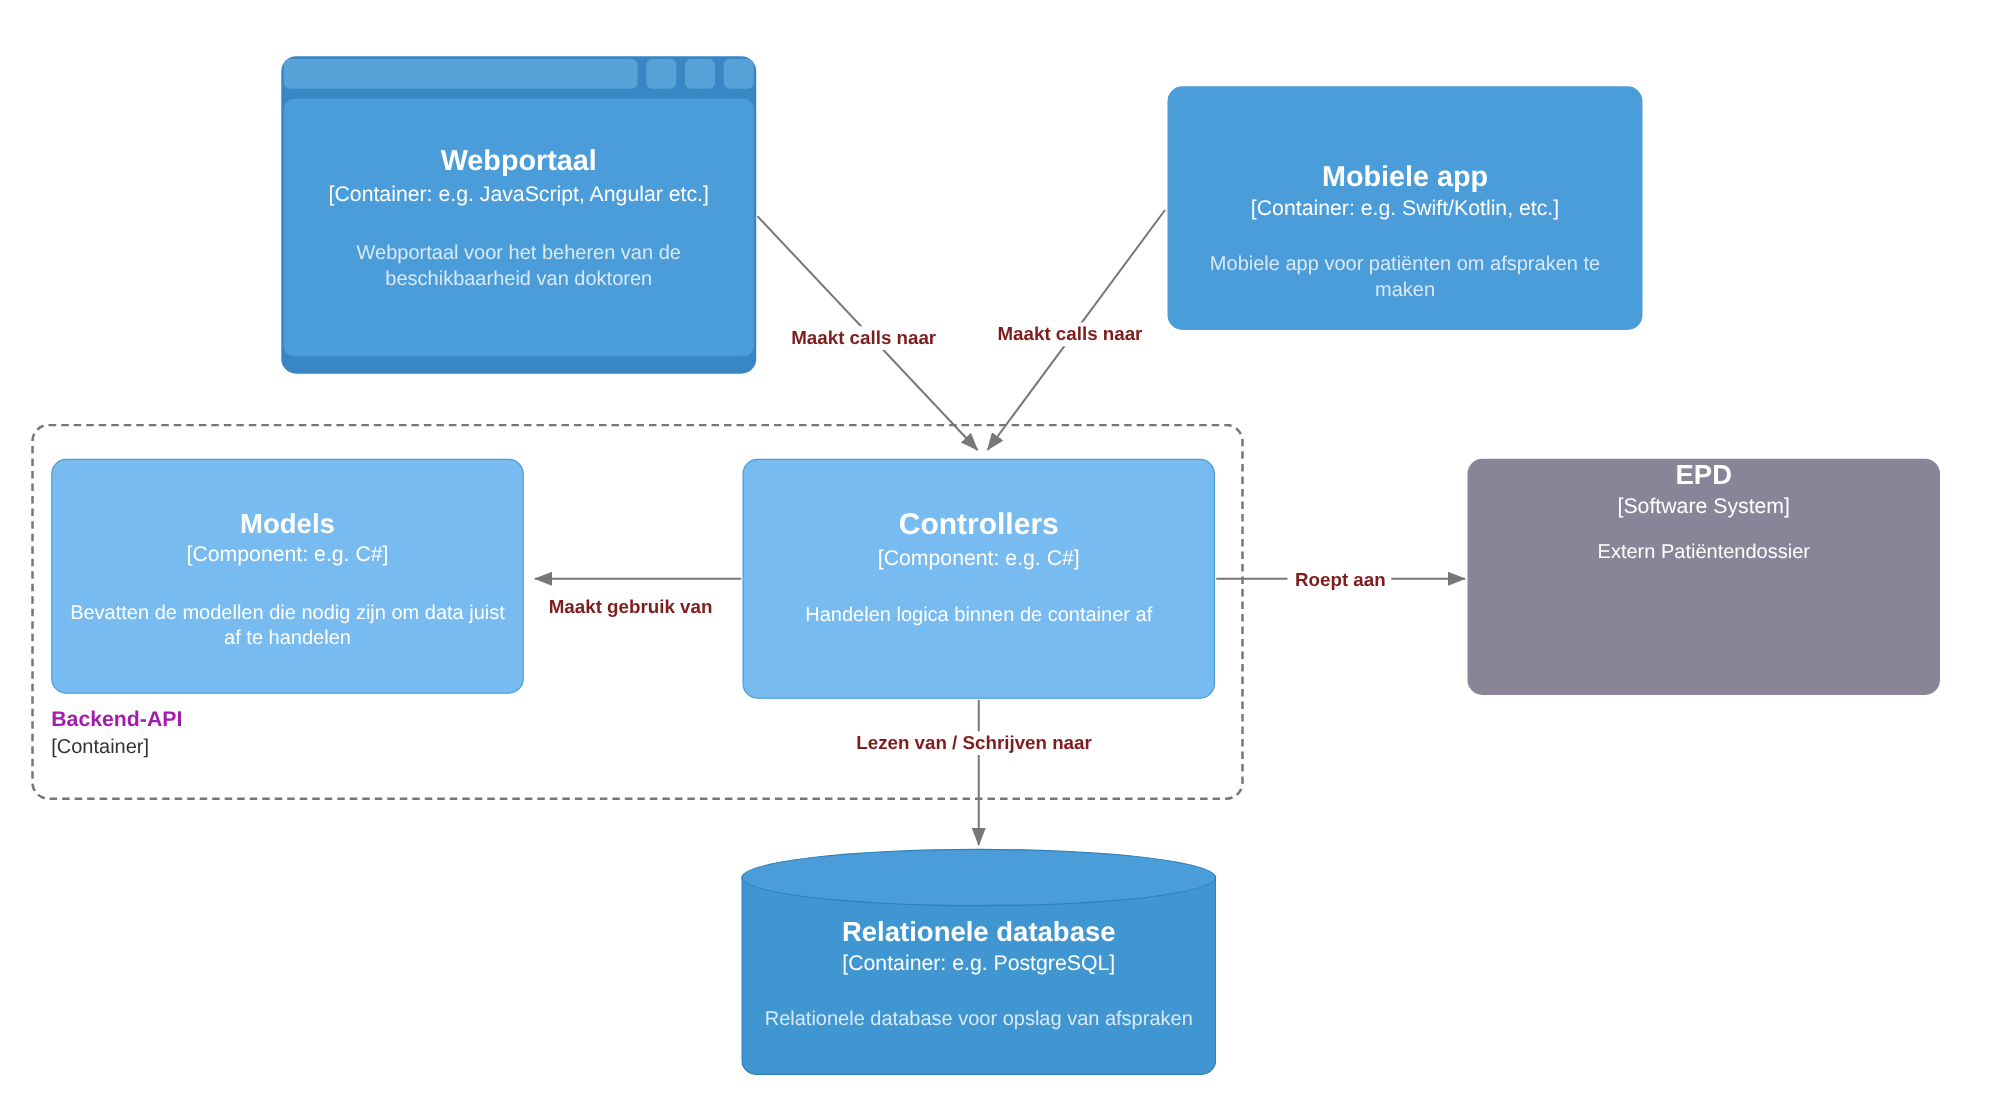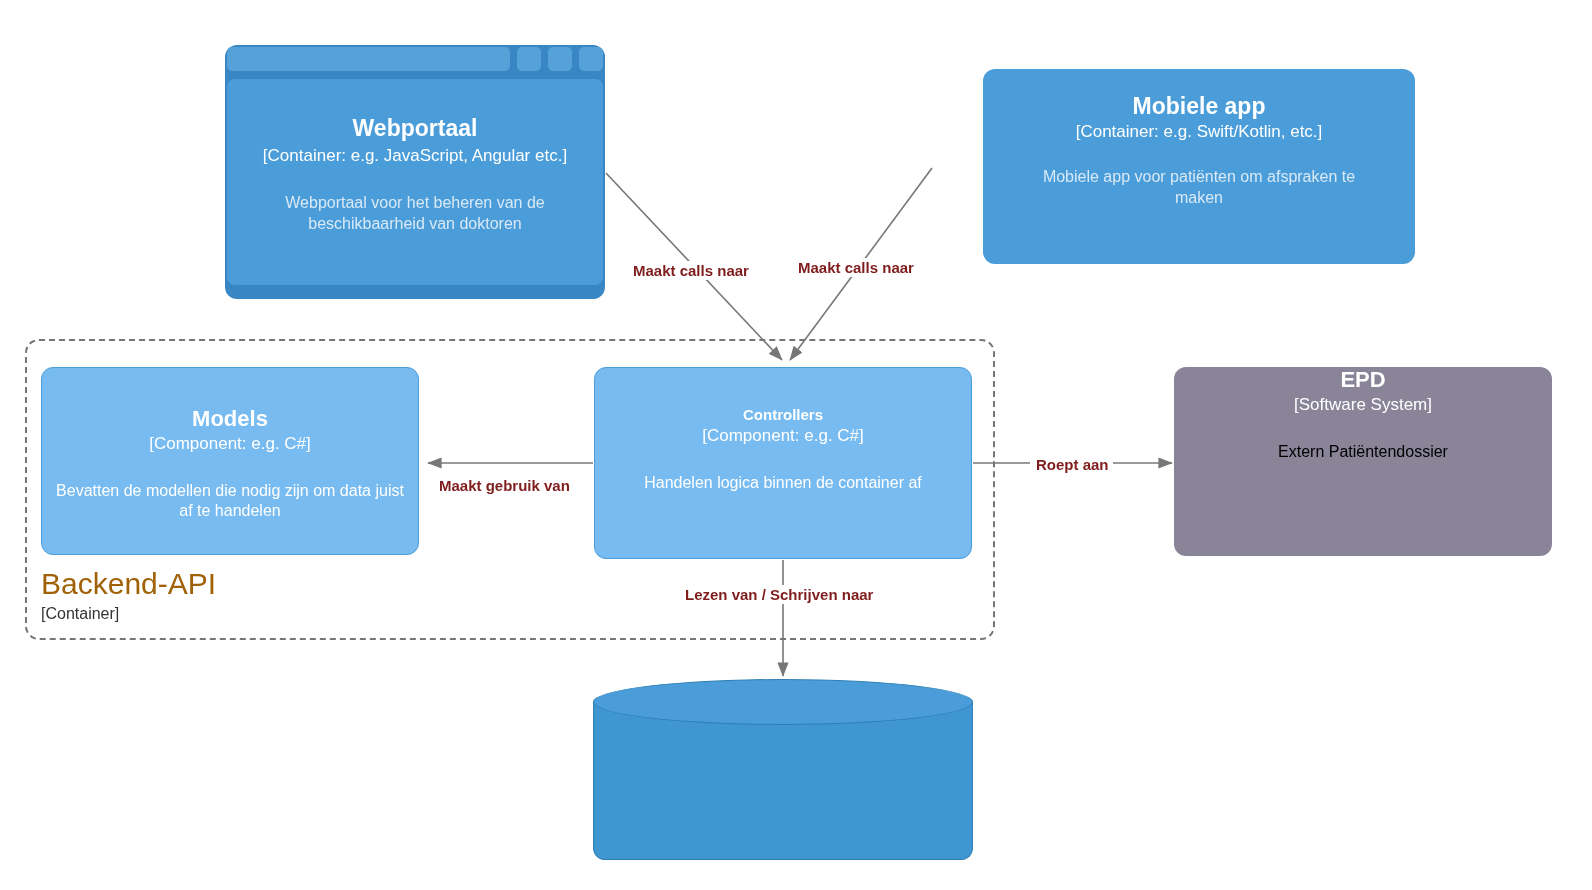--- a/index.html
+++ b/index.html
@@ -81,27 +81,27 @@
     text-align: center;
     padding-top: 36px;
     box-sizing: border-box;
   }
   #webportaal .node-title { font-size: 23px; }
   #webportaal .node-tech  { font-size: 17px; margin-top: 5px; text-align: center; }
   #webportaal .node-desc  { font-size: 16px; margin-top: 26px; width: 310px; }
 
   
   #mobiele-app {
-    left: 983px;
+    left: 934px;
     top: 69px;
-    width: 432px;
+    width: 380px;
     height: 195px;
     background: #4a9dd9;
     border-radius: 12px;
-    padding-top: 24px;
+    padding-top: 59px;
   }
   #mobiele-app .node-title { font-size: 23px; }
   #mobiele-app .node-tech  { font-size: 17px; margin-top: 3px; }
   #mobiele-app .node-desc  { font-size: 16px; margin-top: 24px; width: 345px; }
 
   
   #backend-boundary {
     position: absolute;
     left: 25px;
     top: 339px;
@@ -111,23 +111,23 @@
     border-radius: 14px;
     box-sizing: border-box;
   }
   #backend-label {
     position: absolute;
     left: 41px;
     top: 566px;
     text-align: left;
   }
   #backend-label .b-title {
-    font-size: 30px;
-    font-weight: normal;
-    color: #a16207;
+    font-size: 17px;
+    font-weight: bold;
+    color: #a21caf;
     line-height: 1.2;
   }
   #backend-label .b-tech {
     font-size: 16px;
     color: #333333;
     line-height: 1.3;
     margin-top: 2px;
   }
 
   
@@ -149,36 +149,36 @@
   #controllers {
     left: 594px;
     top: 367px;
     width: 378px;
     height: 192px;
     background: #77bbf0;
     border: 1px solid #4a9dd9;
     border-radius: 12px;
     padding-top: 38px;
   }
-  #controllers .node-title { font-size: 15px; }
+  #controllers .node-title { font-size: 24px; }
   #controllers .node-tech  { font-size: 17px; margin-top: 3px; }
   #controllers .node-desc  { font-size: 16px; margin-top: 26px; width: 350px; color:#ffffff; }
 
   
   #epd {
     left: 1174px;
     top: 367px;
     width: 378px;
     height: 189px;
     background: #8a8499;
     border-radius: 12px;
   }
   #epd .node-title { font-size: 22px; }
   #epd .node-tech  { font-size: 17px; margin-top: 3px; }
-  #epd .node-desc  { font-size: 16px; margin-top: 26px; color: #000000; }
+  #epd .node-desc  { font-size: 16px; margin-top: 16px; color: #ffffff; }
 
   
   #database {
     left: 593px;
     top: 679px;
     width: 380px;
     height: 181px;
     display: block;
   }
   #database .cyl-body {
@@ -302,20 +302,25 @@
 
   <div id="epd" class="node">
     <div class="node-title">EPD</div>
     <div class="node-tech">[Software System]</div>
     <div class="node-desc">Extern Patiëntendossier</div>
   </div>
 
   <div id="database" class="node">
     <div class="cyl-body"></div>
     <div class="cyl-top"></div>
+    <div class="cyl-text">
+      <div class="node-title">Relationele database</div>
+      <div class="node-tech">[Container: e.g. PostgreSQL]</div>
+      <div class="node-desc">Relationele database voor opslag van afspraken</div>
+    </div>
   </div>
 
   <div class="edge-label" style="left:630px; top:261px;">Maakt calls naar</div>
 
   <div class="edge-label" style="left:795px; top:258px;">Maakt calls naar</div>
 
   <div class="edge-label" style="left:436px; top:476px;">Maakt gebruik van</div>
 
   <div class="edge-label" style="left:1033px; top:455px;">Roept aan</div>
 

